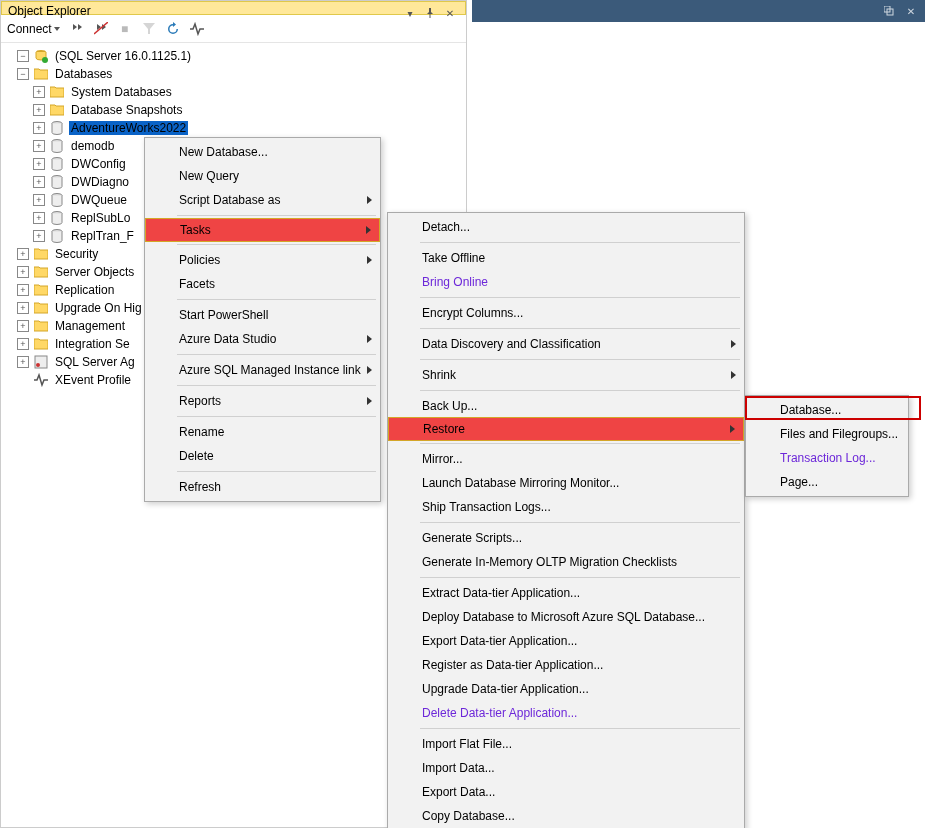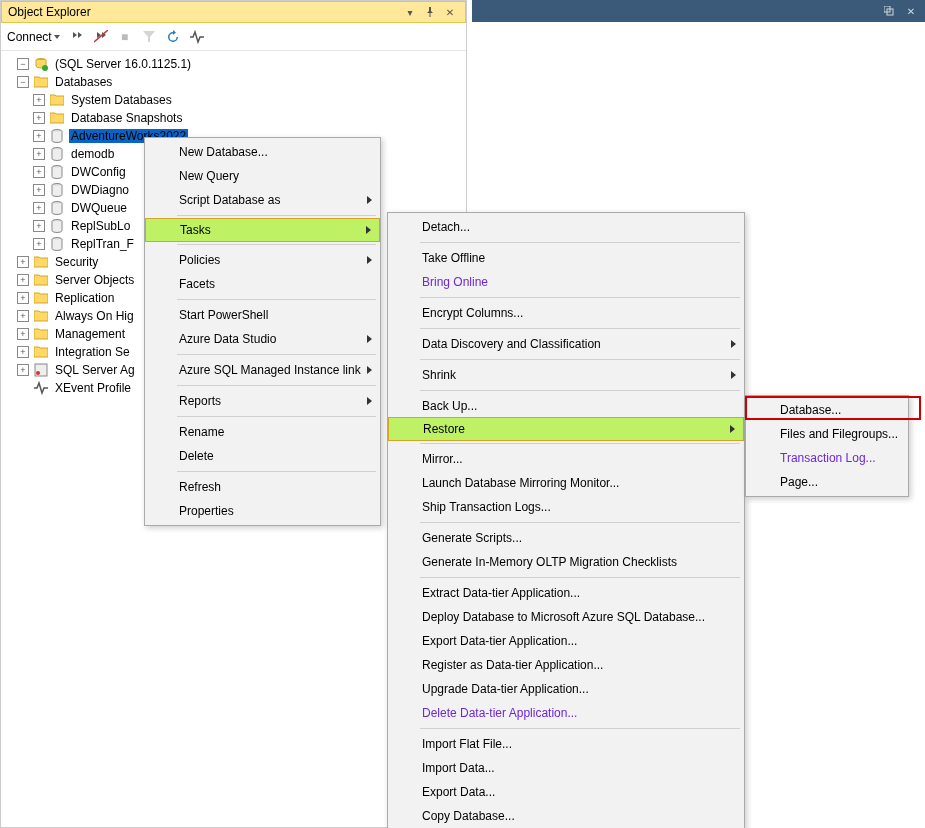--- a/index.html
+++ b/index.html
@@ -19,22 +19,22 @@
     width: 467px;
     height: 828px;
     border: 1px solid #ccc;
     background: #fff;
   }
   .panel-title {
     background: #ffe89a;
     border: 1px solid #e0c84a;
     padding: 2px 6px;
     display: flex;
-    align-items: center;
-    height: 22px;
+    align-items: flex-start;
+    height: 14px;
   }
   .panel-title-text { flex: 1; }
   .title-btn {
     width: 18px; height: 18px;
     display: flex; align-items: center; justify-content: center;
     margin-left: 2px;
     color: #555;
     font-size: 10px;
   }
   .toolbar {
@@ -106,21 +106,21 @@
     background:#f2f2f2; border-right:0;
   }
   .ctx-item {
     display: flex;
     align-items: center;
     height: 24px;
     padding: 0 24px 0 34px;
     position: relative;
     white-space: nowrap;
   }
-  .ctx-item.hl { background: #bef264; border: 1px solid #d4a628; margin:-1px 0; }
+  .ctx-item.hl { background: #ef4444; border: 1px solid #d4a628; margin:-1px 0; }
   .ctx-item.disabled { color: #6d28d9; }
   .ctx-sep { height: 1px; background: #d0d0d0; margin: 3px 4px 3px 32px; }
   .ctx-arrow {
     position: absolute; right: 8px; top: 50%; transform: translateY(-50%);
     width:0; height:0; border-top:4px solid transparent; border-bottom:4px solid transparent; border-left:5px solid #333;
   }
   #menu1 { left: 144px; top: 137px; width: 237px; }
   #menu2 { left: 387px; top: 212px; width: 358px; }
   #menu3 { left: 745px; top: 395px; width: 164px; }
   .red-box { position:absolute; border:2px solid #c00; }
@@ -333,21 +333,21 @@
         <span class="node-label">Replication</span>
       </div>
     <div class="node">
         <span class="spacer"></span>
         <span class="expander">+</span>
         <span class="icon icon-folder">
           <svg width="14" height="12" viewBox="0 0 14 12">
             <path d="M0 1h5l1 1h8v9H0z" fill="#ffd866" stroke="#d4a628"></path>
           </svg>
         </span>
-        <span class="node-label">Always On Hig</span>
+        <span class="node-label">Upgrade On Hig</span>
       </div>
     <div class="node">
         <span class="spacer"></span>
         <span class="expander">+</span>
         <span class="icon icon-folder">
           <svg width="14" height="12" viewBox="0 0 14 12">
             <path d="M0 1h5l1 1h8v9H0z" fill="#ffd866" stroke="#d4a628"></path>
           </svg>
         </span>
         <span class="node-label">Management</span>
@@ -444,23 +444,20 @@
   <div class="ctx-item">
       <span>Rename</span>
     </div>
   <div class="ctx-item">
       <span>Delete</span>
     </div>
   <div class="ctx-sep"></div>
   <div class="ctx-item">
       <span>Refresh</span>
     </div>
-  <div class="ctx-item">
-      <span>Properties</span>
-    </div>
 </div>
 
 <div class="ctx-menu" id="menu2">
   <div class="gutter"></div>
   <div class="ctx-item">
       <span>Detach...</span>
     </div>
   <div class="ctx-sep"></div>
   <div class="ctx-item">
       <span>Take Offline</span>

